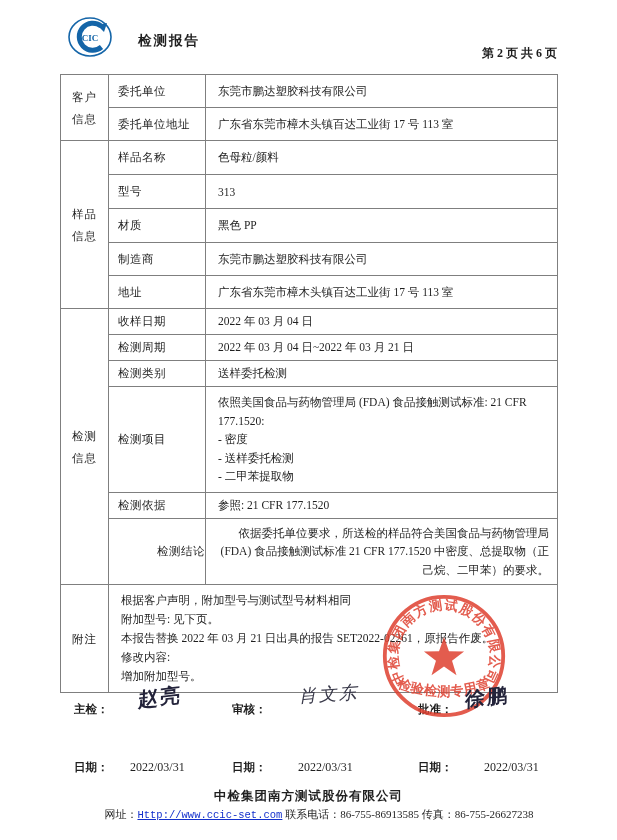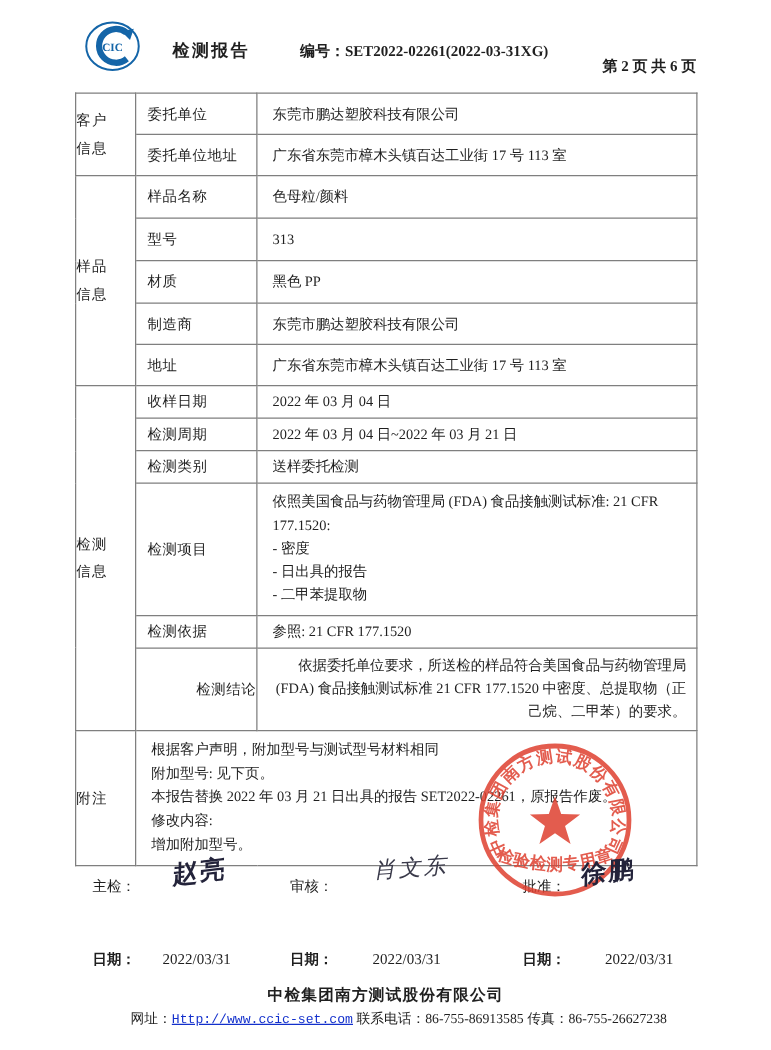--- a/index.html
+++ b/index.html
@@ -28,21 +28,21 @@
     position: absolute; top: 74px; left: 60px;
     border-collapse: collapse; table-layout: fixed; width: 497px;
     font-size: 11.5px;
   }
   table.report td {
     border: 1px solid #7f7f7f;
     vertical-align: middle;
     overflow: hidden;
   }
   td.sect {
-    width: 48px; font-size: 11.5px; letter-spacing: 1px;
+    text-align: center; width: 48px; font-size: 11.5px; letter-spacing: 1px;
   }
   td.sect div { line-height: 22px; }
   td.lbl { width: 97px; padding-left: 9px; letter-spacing: 0.5px; }
   td.val { width: 352px; padding-left: 12px; padding-right: 24px; }
   td.multiline { padding: 6px 10px 6px 12px; vertical-align: middle; }
   td.multiline div { line-height: 18.5px; }
   tr.h33 td { height: 33px; }
   tr.h34 td { height: 34px; }
   tr.h26 td { height: 26px; }
   tr.hitems td { height: 92px; }
@@ -52,21 +52,21 @@
   td.notescell div { line-height: 19px; }
 
   
   .stamp {
     position: absolute; left: 370px; top: 582px; width: 148px; height: 148px;
     z-index: 5; opacity: 0.85; pointer-events: none;
   }
 
   
   .sig-block { position: absolute; left: 60px; top: 672px; width: 497px; height: 120px; font-size: 11.5px; }
-  .sig-lbl { position: absolute; font-weight: normal; white-space: nowrap; text-align: right; }
+  .sig-lbl { position: absolute; font-weight: bold; white-space: nowrap; text-align: right; }
   .sig-name {
     position: absolute; font-size: 20px; color: #23233a; white-space: nowrap;
     transform: rotate(-7deg) skewX(-8deg); font-weight: bold; z-index: 6; letter-spacing: 2px;
   }
   .sig-name.thin { font-weight: normal; color: #3a3a4a; transform: rotate(-4deg) skewX(-14deg); font-size: 18px; }
   .date-lbl { position: absolute; top: 88px; font-weight: bold; white-space: nowrap; }
   .date-val { position: absolute; top: 88px; font-size: 12px; white-space: nowrap; }
 
   
   .footer { position: absolute; top: 788px; left: 0; width: 617px; text-align: center; }
@@ -84,21 +84,20 @@
 <div class="page">
 
   <div class="header">
     <svg class="logo" viewBox="0 0 48 42">
       <ellipse cx="24" cy="21" rx="21" ry="19" fill="none" stroke="#1465a8" stroke-width="1.6"></ellipse>
       <path d="M 35 10 A 13.5 13.5 0 1 0 35.5 31" fill="none" stroke="#1465a8" stroke-width="5"></path>
       <polygon points="31,9 41,7 38,16" fill="#1465a8"></polygon>
       <text x="24" y="24.5" text-anchor="middle" font-size="9" font-weight="bold" fill="#1465a8" font-family="'Liberation Serif',serif">CIC</text>
     </svg>
     <div class="hdr-title">检测报告</div>
-    <div class="hdr-number"><span>编号：</span><span>SET2022-02261(2022-03-31XG)</span></div>
     <div class="hdr-page">第 2 页 共 6 页</div>
   </div>
 
   <table class="report">
     <colgroup>
         <col style="width:48px">
         <col style="width:97px">
         <col style="width:352px">
       </colgroup>
 
@@ -156,21 +155,21 @@
     <tr class="h26">
       <td class="lbl">检测类别</td>
       <td class="val">送样委托检测</td>
     </tr>
     <tr class="hitems">
       <td class="lbl">检测项目</td>
       <td class="val multiline">
         <div>依照美国食品与药物管理局 (FDA) 食品接触测试标准: 21 CFR</div>
         <div>177.1520:</div>
         <div>- 密度</div>
-        <div>- 日出具的报告</div>
+        <div>- 送样委托检测</div>
         <div>- 二甲苯提取物</div>
       </td>
     </tr>
     <tr class="h26">
       <td class="lbl">检测依据</td>
       <td class="val">参照: 21 CFR 177.1520</td>
     </tr>
     <tr class="hconc">
       <td class="lbl">检测结论</td>
       <td class="val conclusion">依据委托单位要求，所送检的样品符合美国食品与药物管理局 (FDA) 食品接触测试标准 21 CFR 177.1520 中密度、总提取物（正己烷、二甲苯）的要求。</td>

